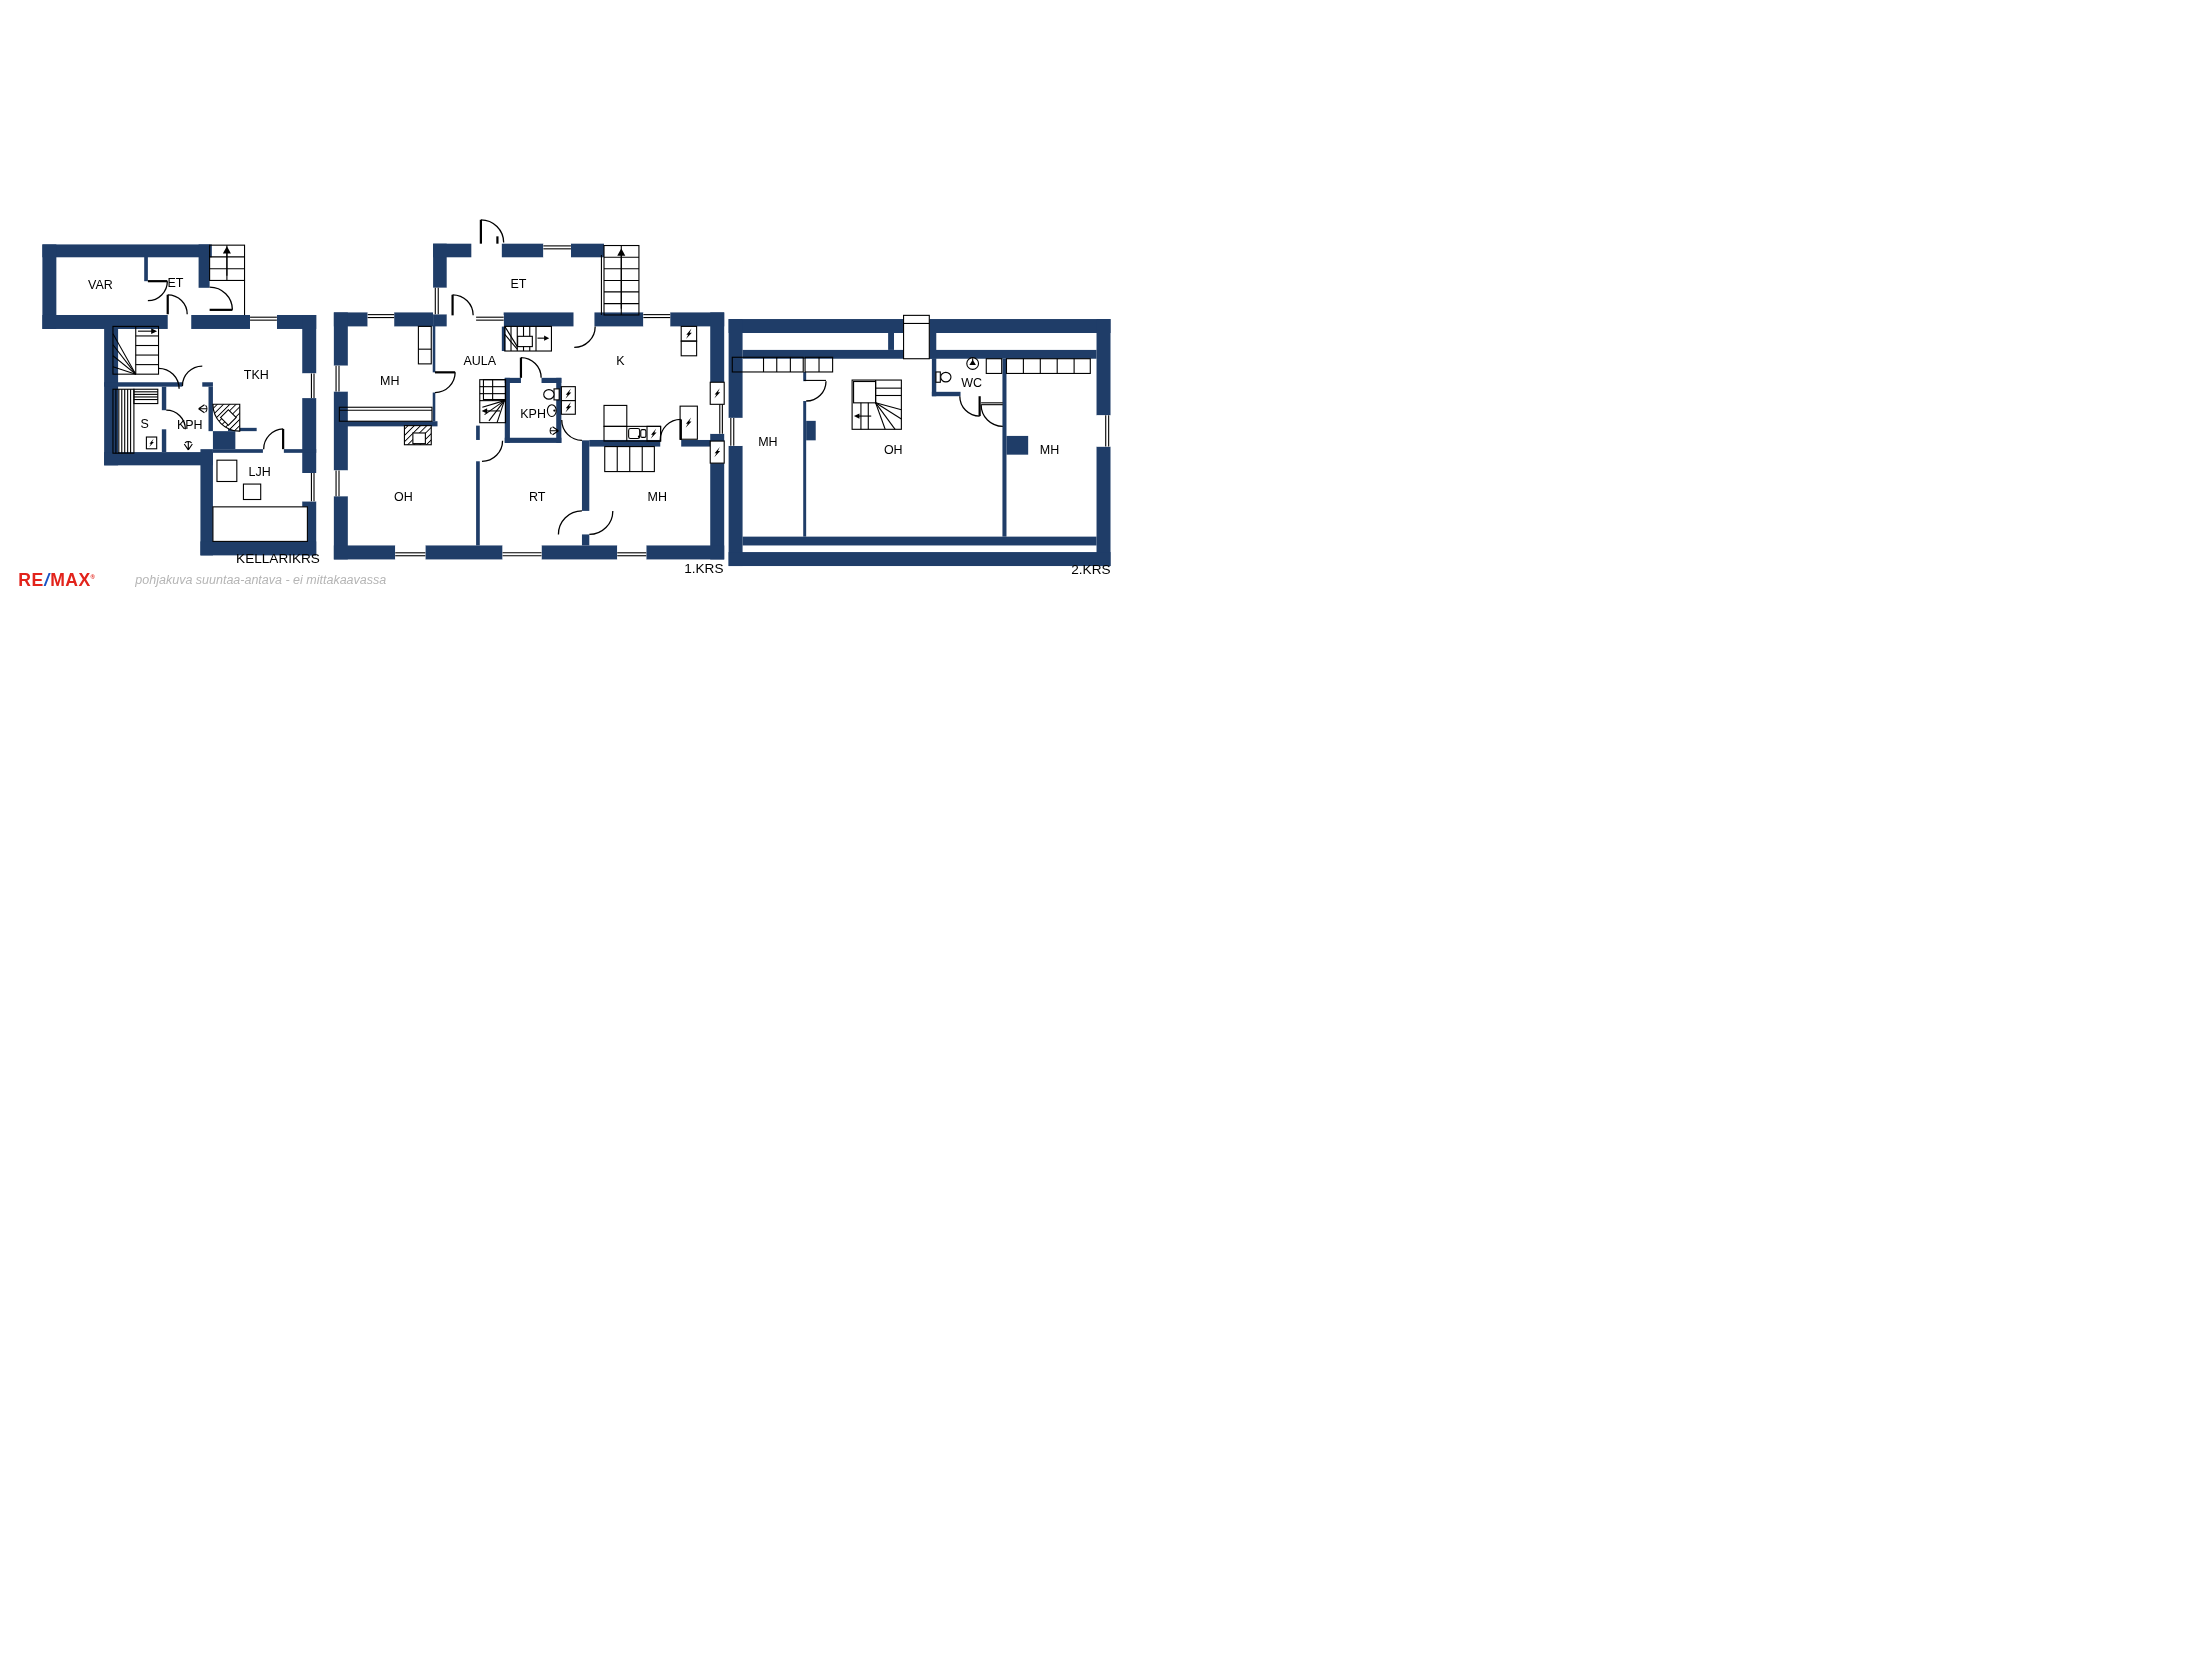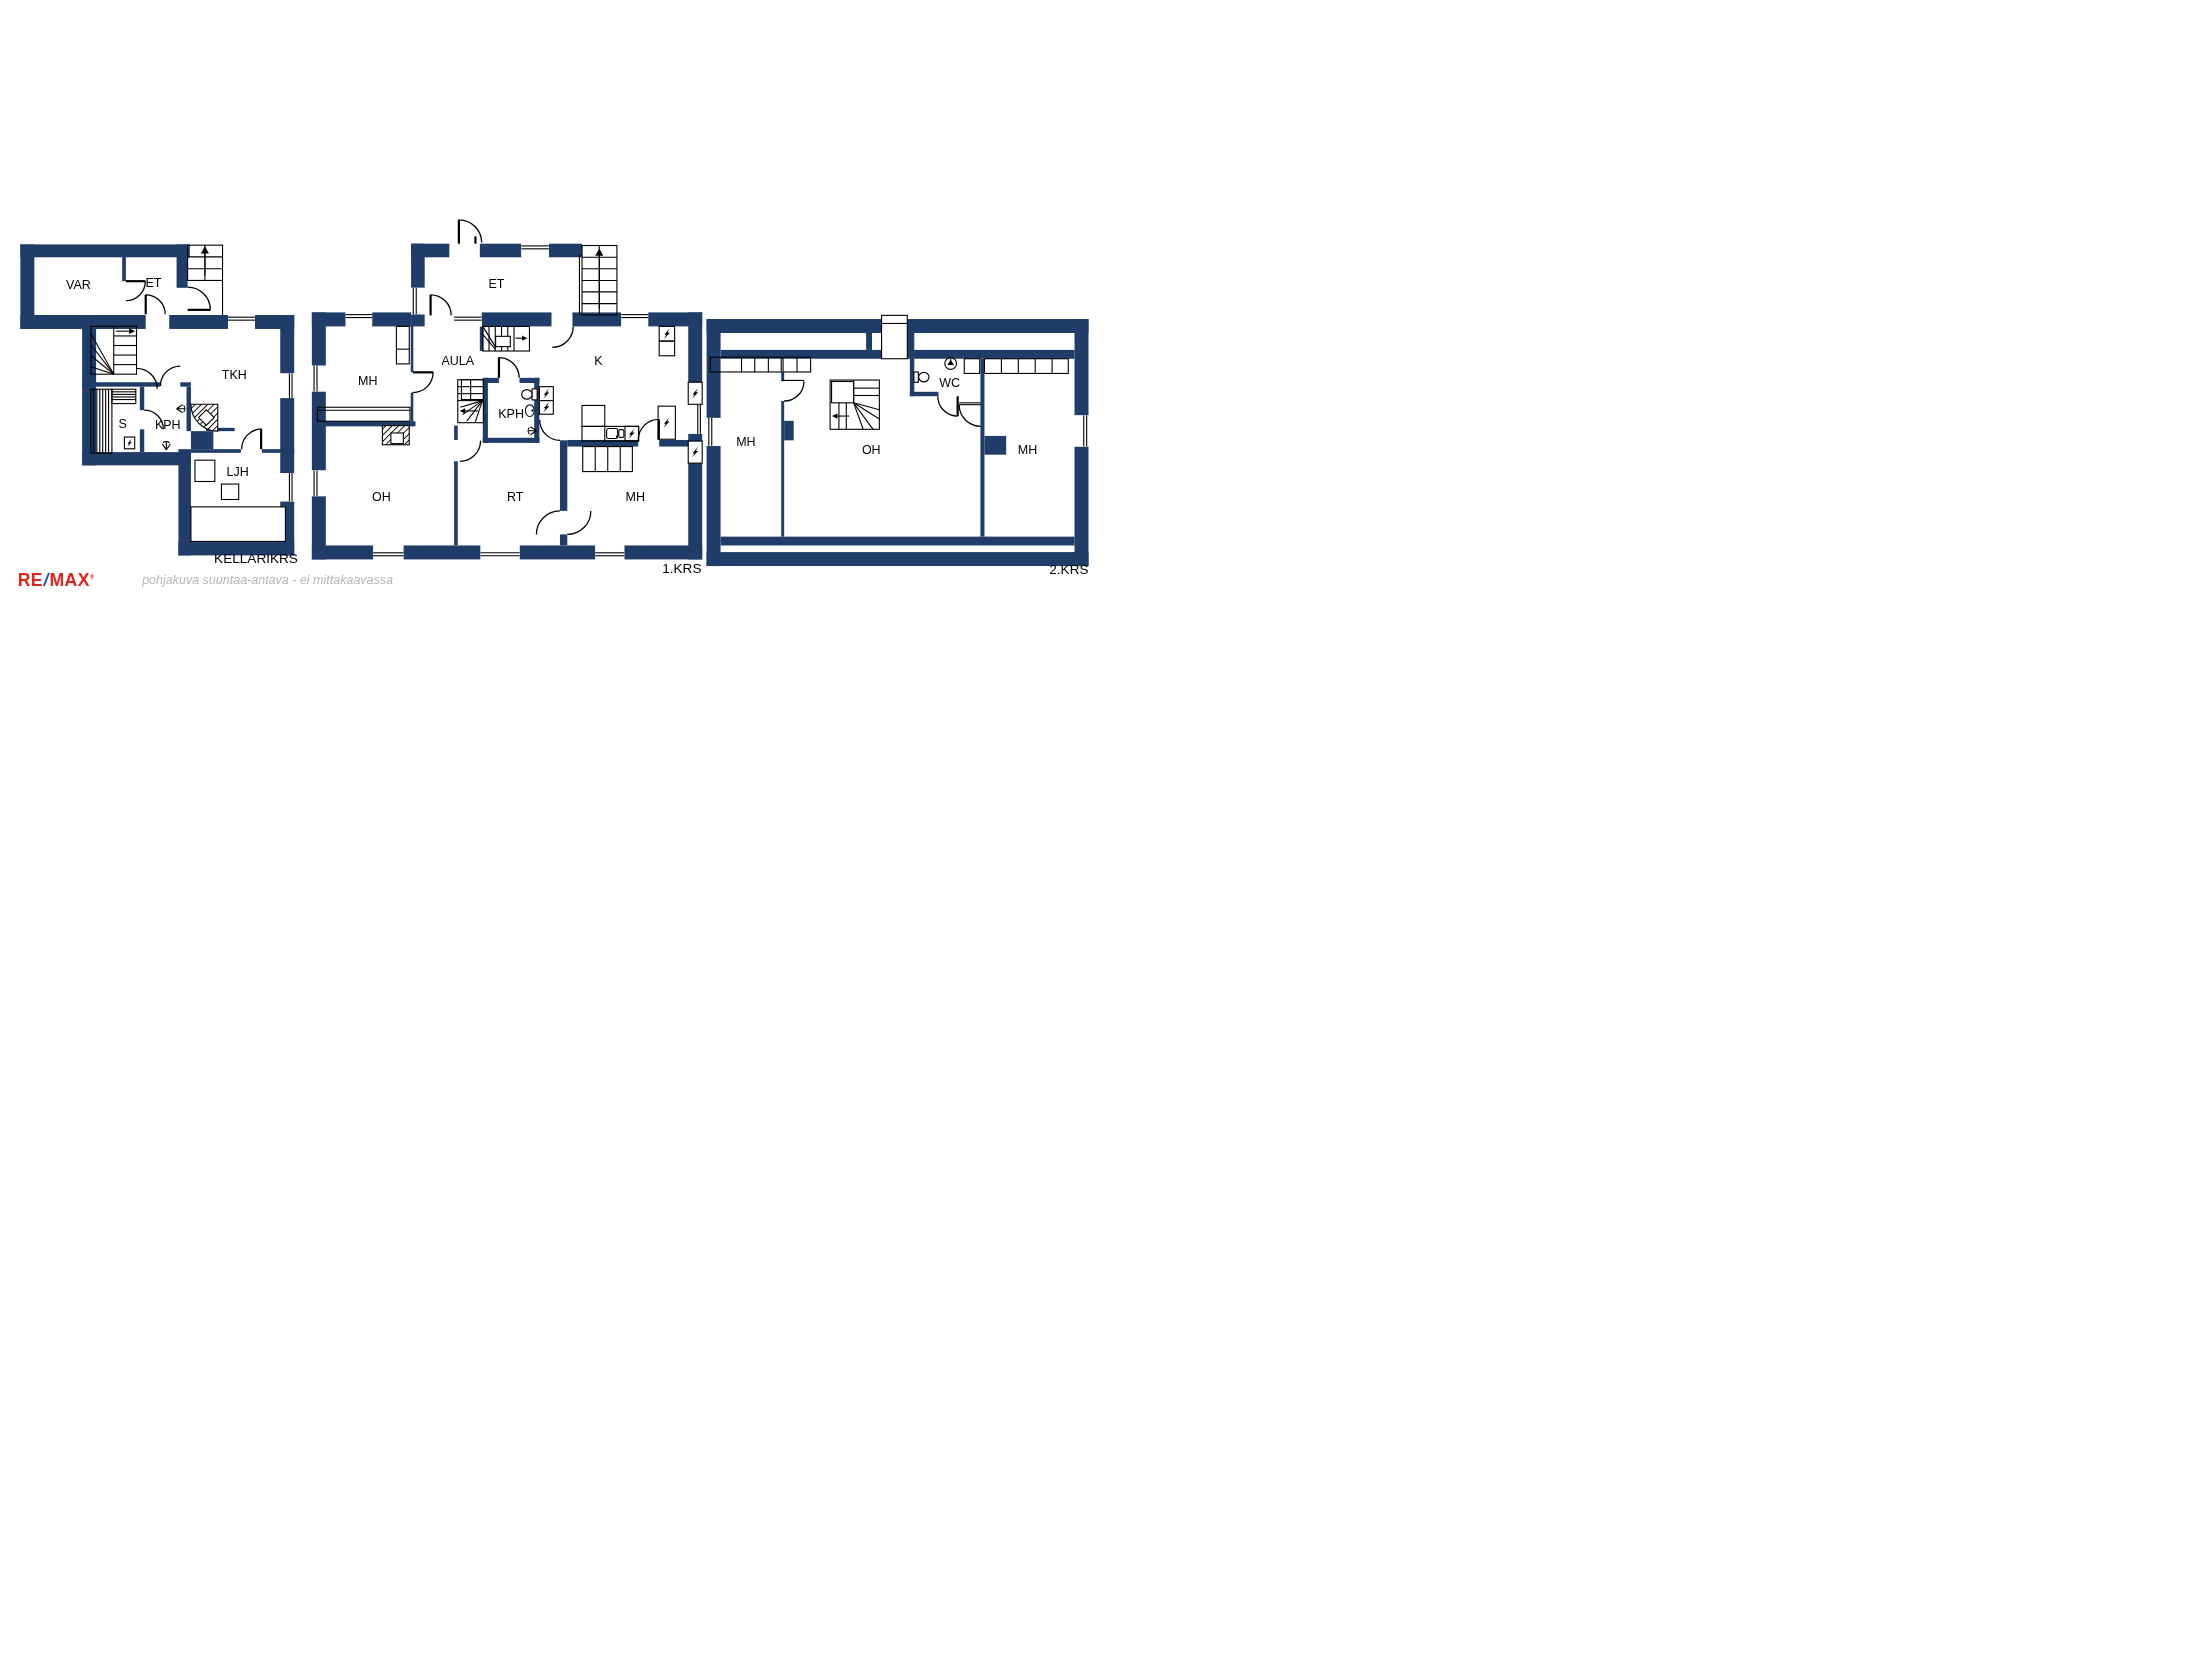--- a/index.html
+++ b/index.html
@@ -1,38 +1,38 @@
 <!DOCTYPE html>
 <html style="--wall: #1F3D68; --logo-red: #E2231B; --logo-blue: #1A53C4; --gray: #B5B5B5; --bg: #FFFFFF;font-size:11.8px"><head>
 <meta charset="utf-8">
 <style>
   :root{
     --wall:#1F3D68; --logo-red:#E2231B; --logo-blue:#1A53C4; --gray:#B5B5B5; --bg:#FFFFFF;
   }
   html,body{margin:0;padding:0;background:#fff;}
   .page{position:relative;width:1103px;height:827px;background:var(--bg);
-        font-family:"Liberation Sans",sans-serif;overflow:hidden;}
+        font-family:"Liberation Sans",sans-serif;overflow:hidden;padding-left:44px;}
   .page svg{position:absolute;left:0;top:0;width:100%;height:100%;}
   .w{fill:var(--wall);stroke:none}
   .tl{fill:none;stroke:#000;stroke-width:3}
   .tf{fill:#fff;stroke:#000;stroke-width:3}
   .win{fill:#fff;stroke:none}
   .wl{stroke:#000;stroke-width:3}
   .leaf{stroke:#000;stroke-width:6}
   .door{fill:none;stroke:#000;stroke-width:3.5}
   .blk{fill:#000;stroke:none}
   text.room{font-size:34px;fill:#000;font-family:"Liberation Sans",sans-serif}
   text.floor{font-size:37px;fill:#000;font-family:"Liberation Sans",sans-serif}
   .logo{position:absolute;left:1.6%;top:68.9%;font-weight:bold;font-size:17.6px;letter-spacing:0.4px;
         font-family:"Liberation Sans",sans-serif;}
   .logo .lr,.logo .lm{color:var(--logo-red);}
   .logo .ls{color:var(--logo-blue);font-style:italic;font-weight:bold;padding:0 0.7px;}
   .logo sup{font-size:5.9px;color:var(--logo-red);}
   .disclaimer{position:absolute;left:11.8%;top:69.3%;font-style:italic;font-size:12.5px;
-        color:var(--gray);font-family:"Liberation Sans",sans-serif;margin-left:12px;}
+        color:var(--gray);font-family:"Liberation Sans",sans-serif;}
 </style>
 </head>
 <body>
 
 <div class="page">
 <svg id="plan-svg" viewBox="0 0 3000 2250">
   <defs>
     <pattern id="hatch" patternUnits="userSpaceOnUse" width="12" height="12" patternTransform="rotate(45)">
       <rect width="12" height="12" fill="#fff"></rect>
       <line x1="1" y1="0" x2="1" y2="12" stroke="#000" stroke-width="3"></line>

